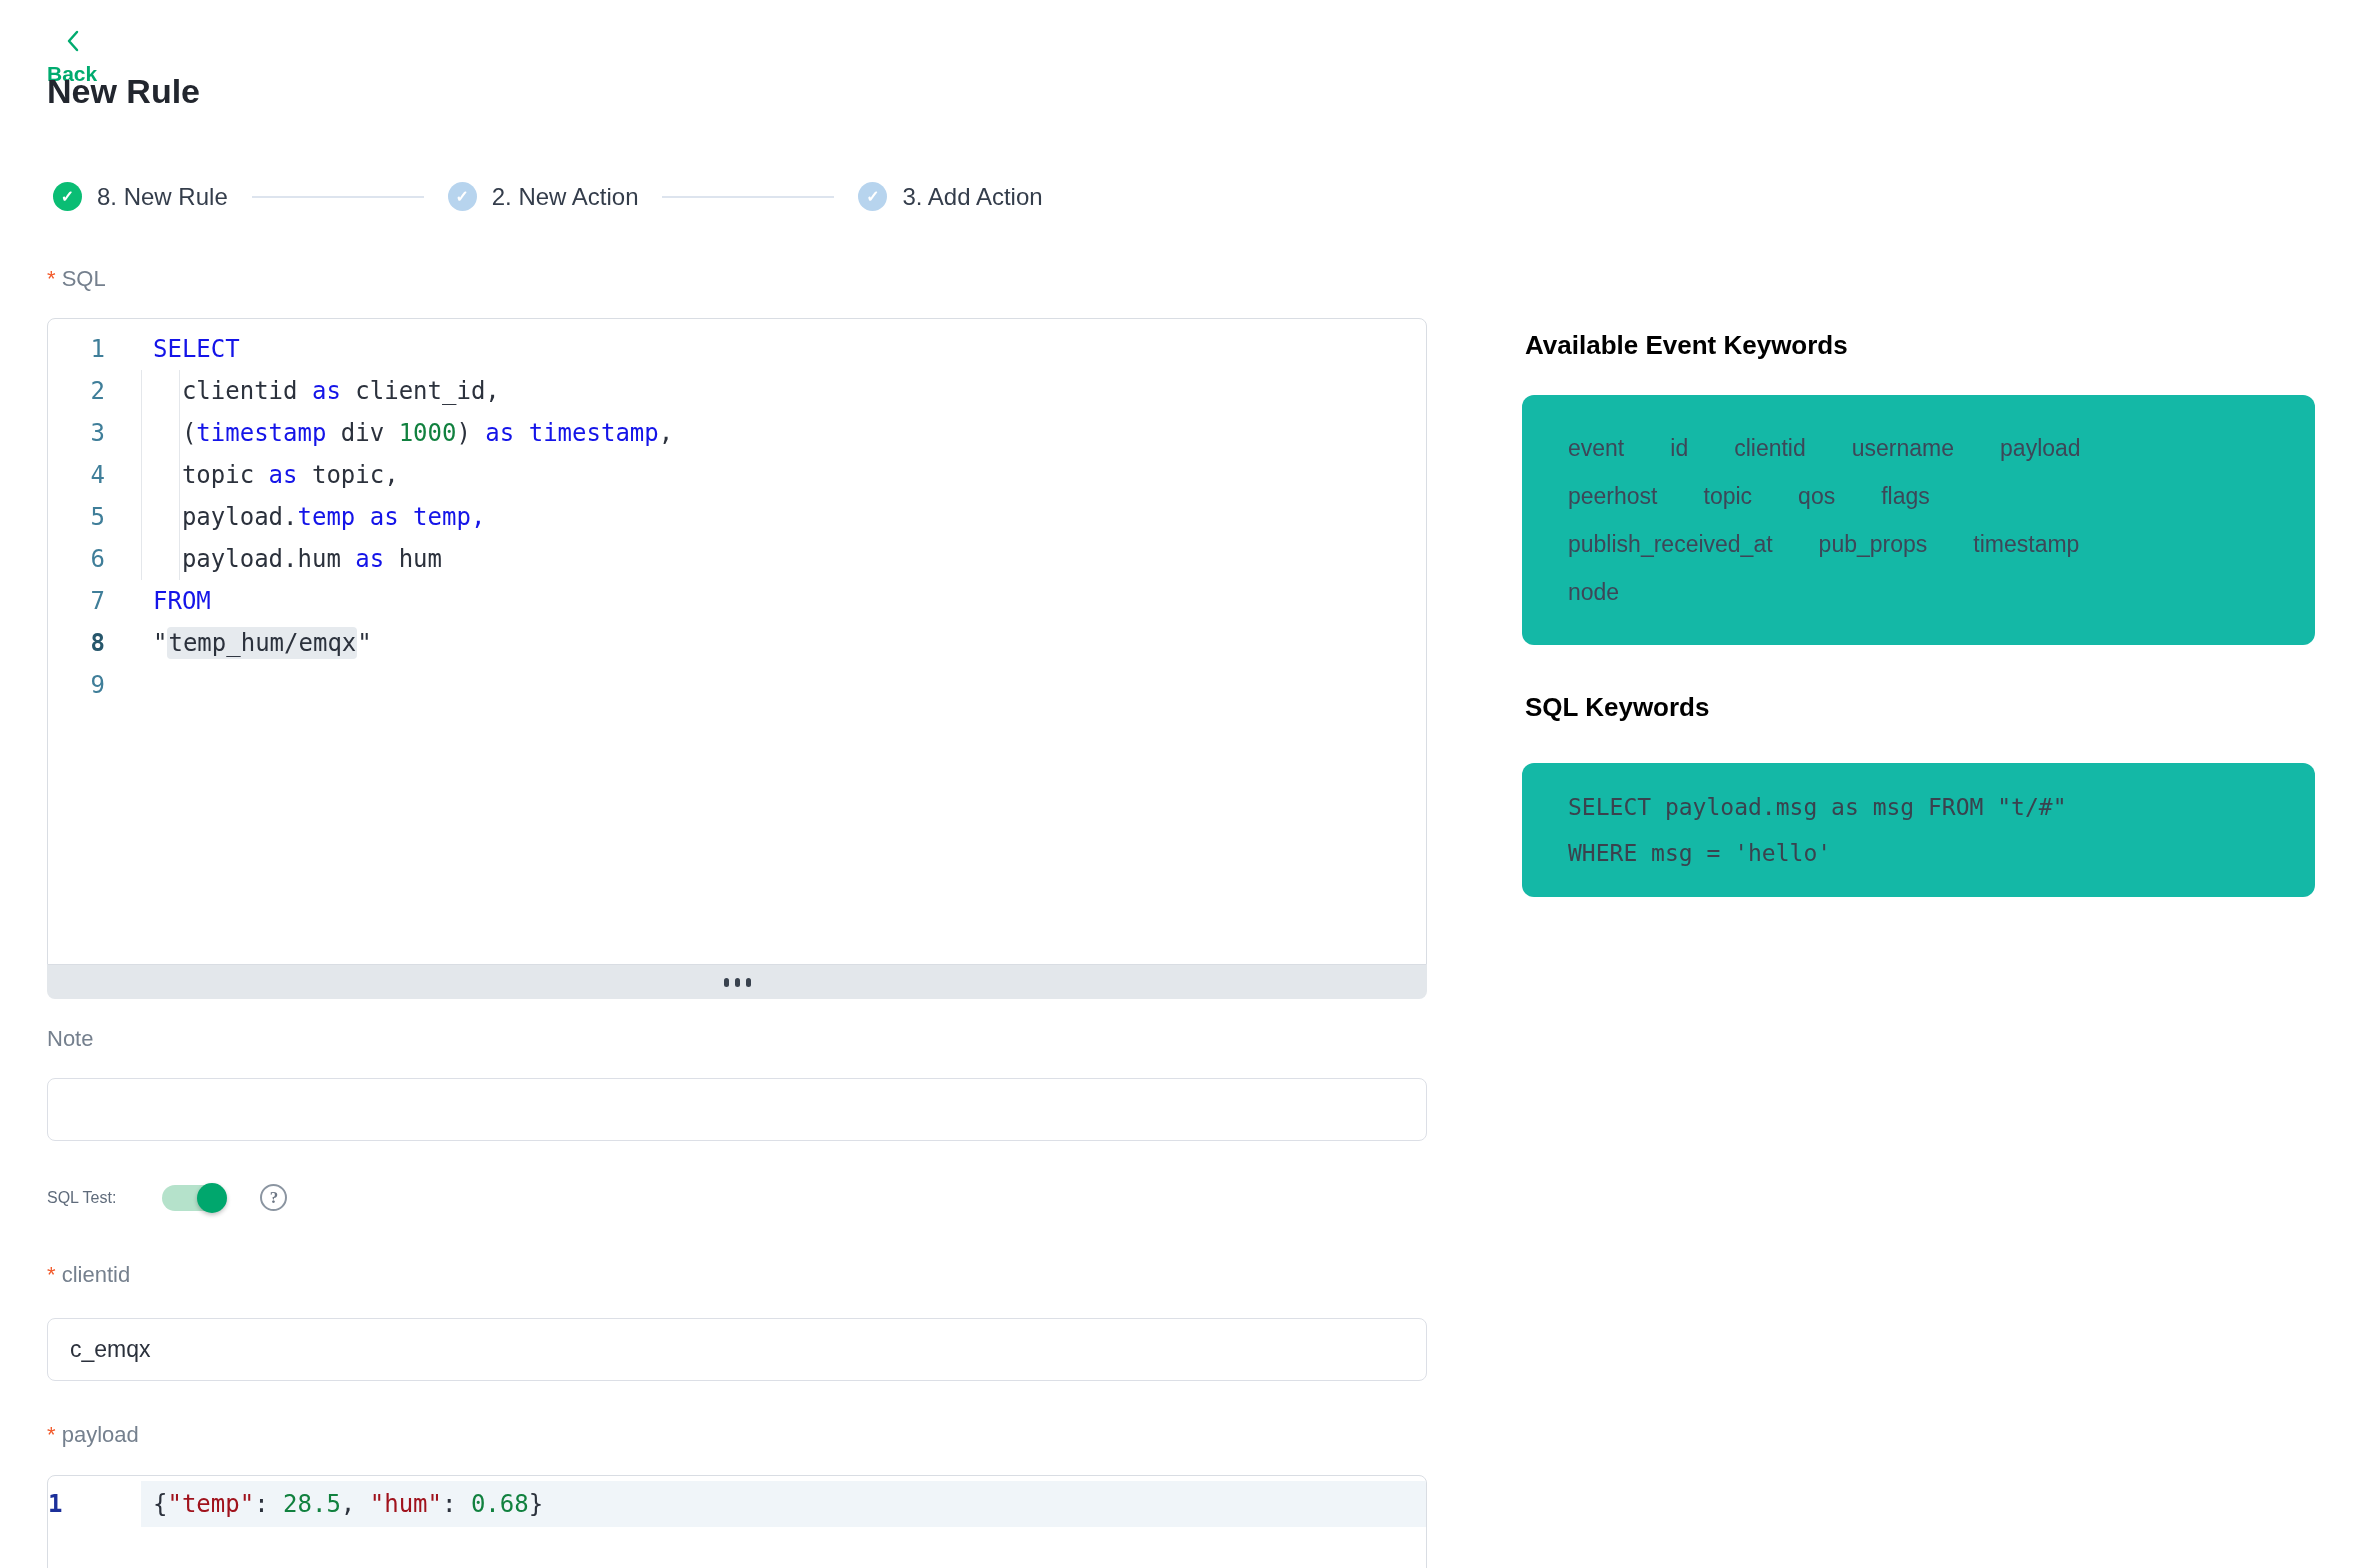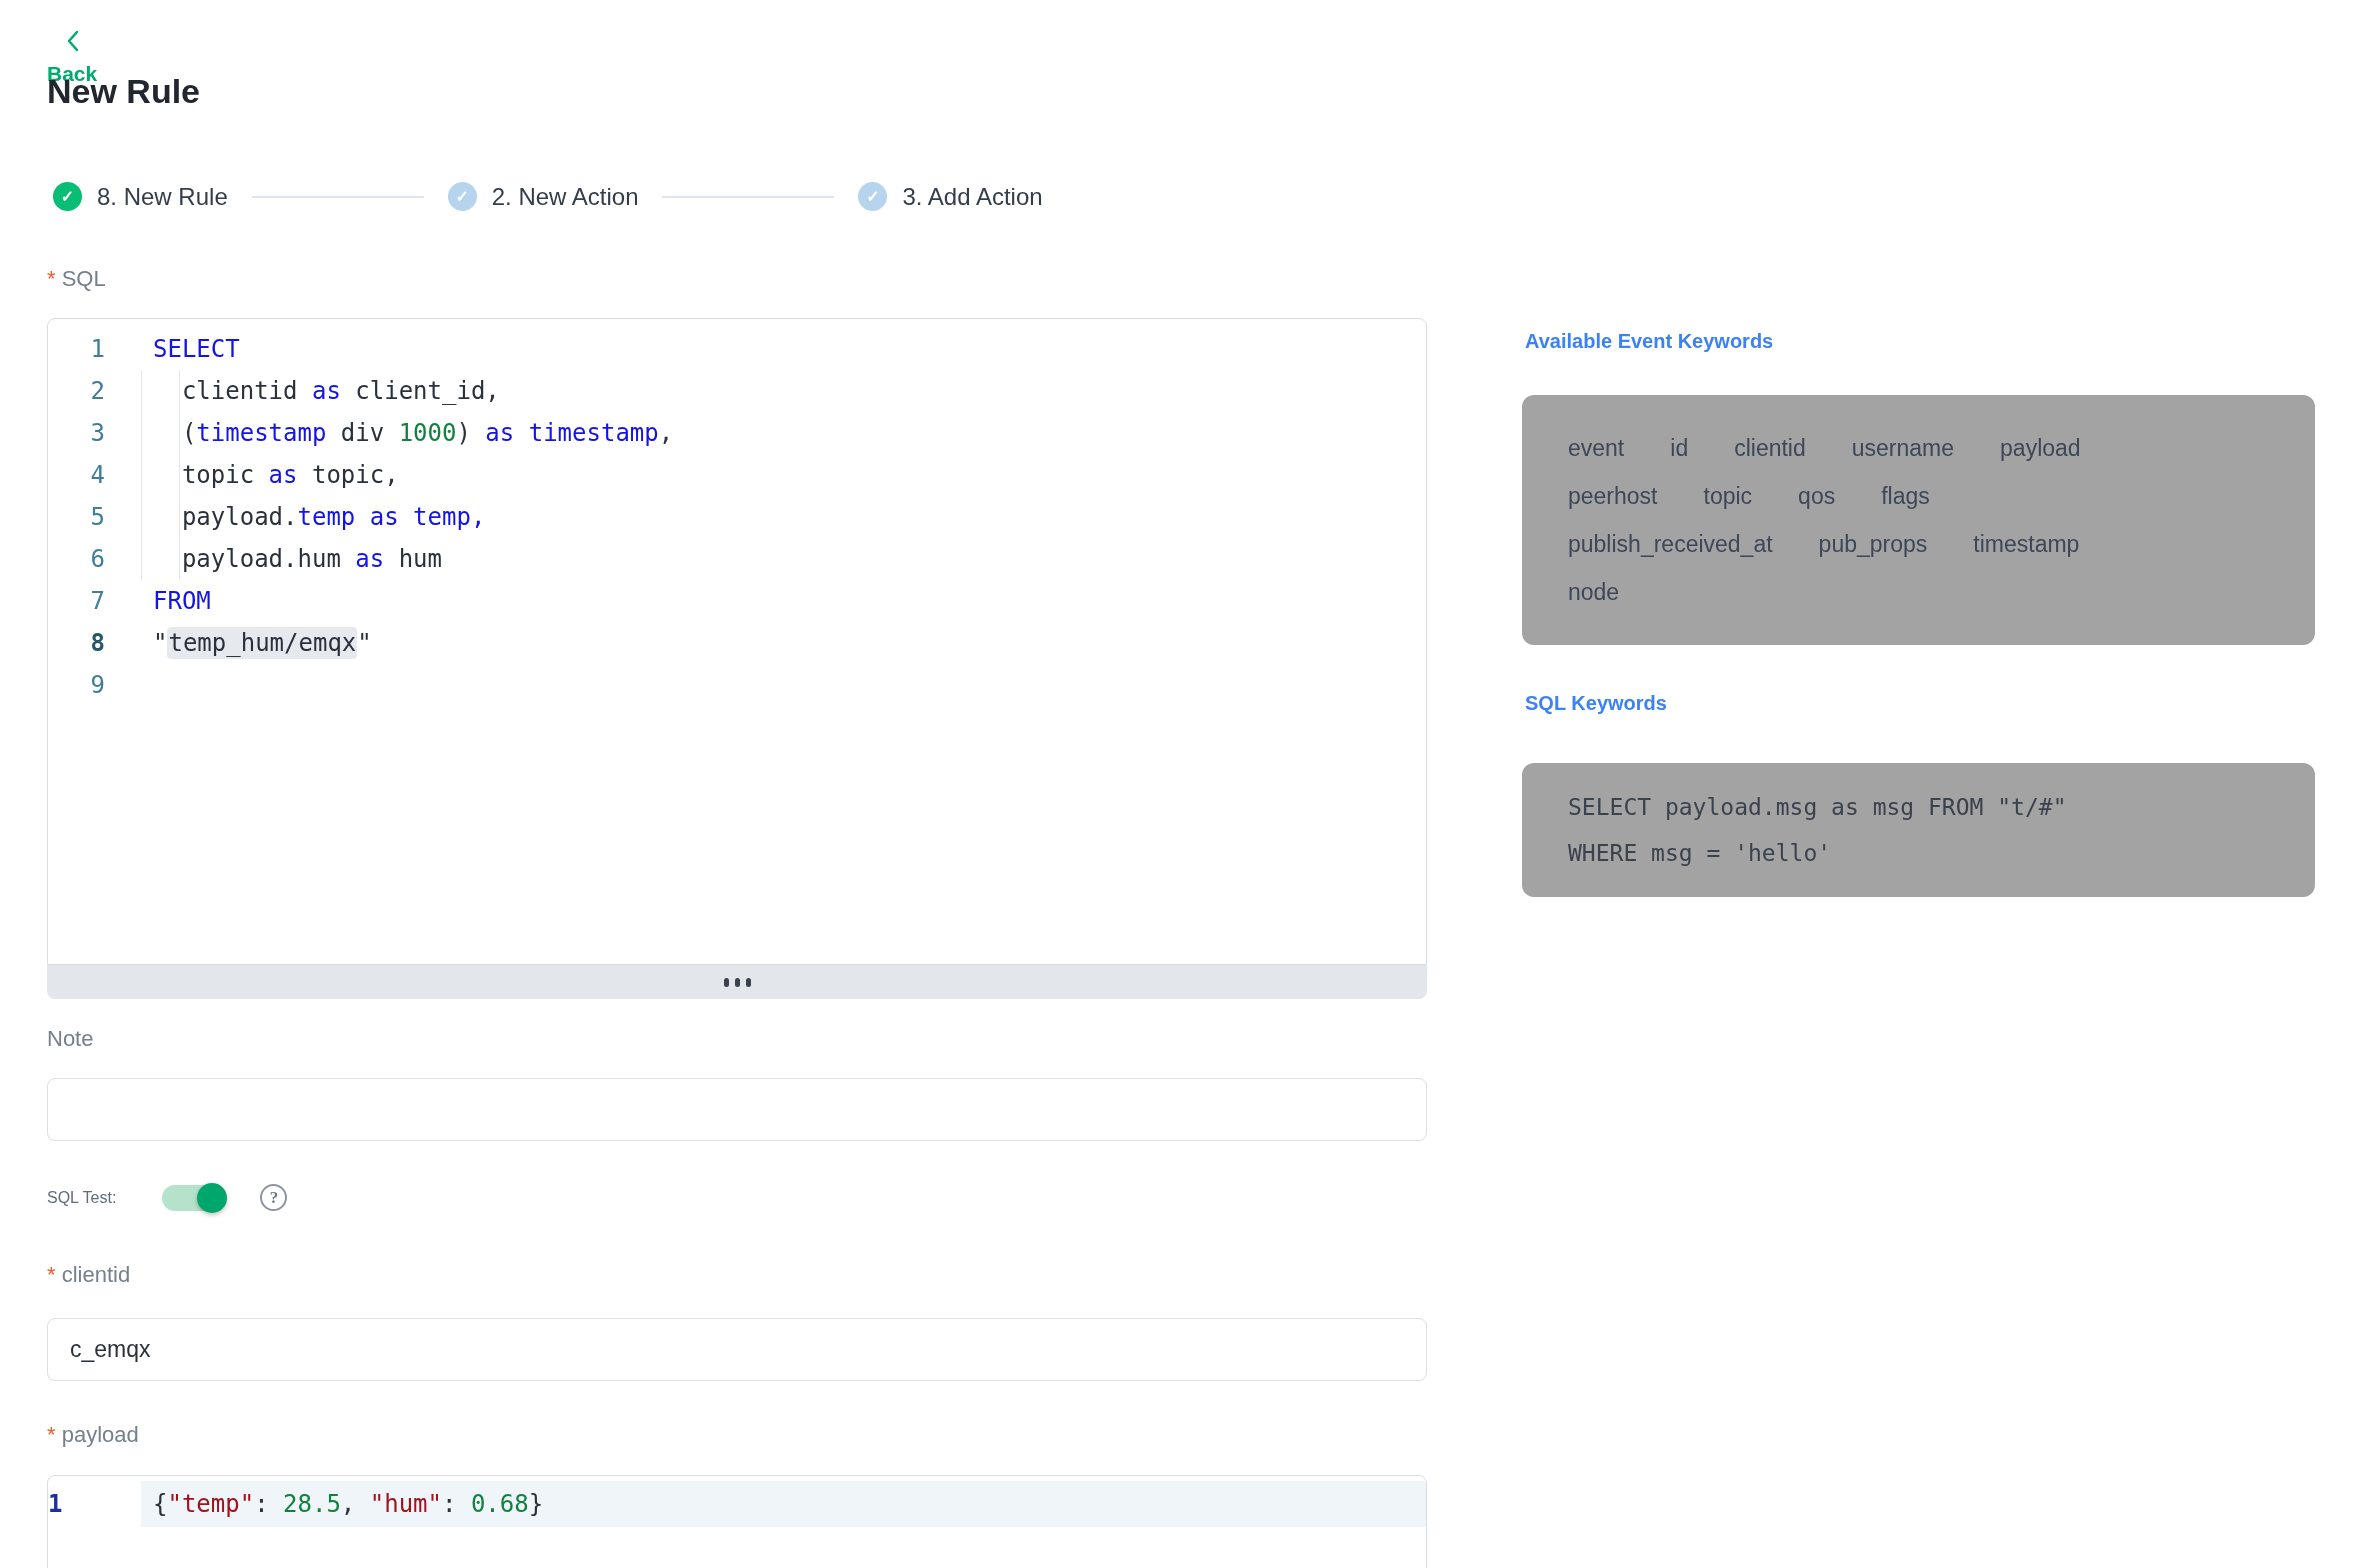--- a/index.html
+++ b/index.html
@@ -84,23 +84,23 @@
   #payload-editor .cm-line { line-height:46px; }
   #payload-editor .cm-gutter { color:#1c309a; font-weight:600; }
   #payload-editor .cm-line.hl-line::before { content:""; position:absolute; left:93px;
                right:0; top:0; bottom:0; background:#f0f5f9; }
   #payload-editor .cm-code, #payload-editor .cm-gutter { position:relative; z-index:1; }
   #payload-editor .cm-code { position:absolute; left:0; right:0; top:0; padding-left:105px; }
   #payload-editor .cm-line { height:46px; }
 
   
   #right-col { position:absolute; left:1522px; top:0; width:795px; }
-  .panel-title { font-size:20px; font-weight:600; color:#3b82f6; }
+  .panel-title { font-size:26px; font-weight:600; color:#000000; }
   #kw-title { top:330px; left:3px; }
-  .info-box { left:0; width:793px; background:#a3a3a3; border-radius:12px; }
+  .info-box { left:0; width:793px; background:#14b8a6; border-radius:12px; }
   #kw-box { top:395px; padding:29px 46px; }
   .kw-row { line-height:48px; font-size:23px; color:#3d4758; }
   .kw-row span { margin-right:46px; white-space:nowrap; }
   #ex-title { top:692px; left:3px; }
   #ex-box { top:763px; padding:21px 46px; font-family:"DejaVu Sans Mono", monospace;
             font-size:23px; color:#3a424e; }
   .ex-line { line-height:46px; white-space:pre; }
 </style>
 </head>
 <body>

